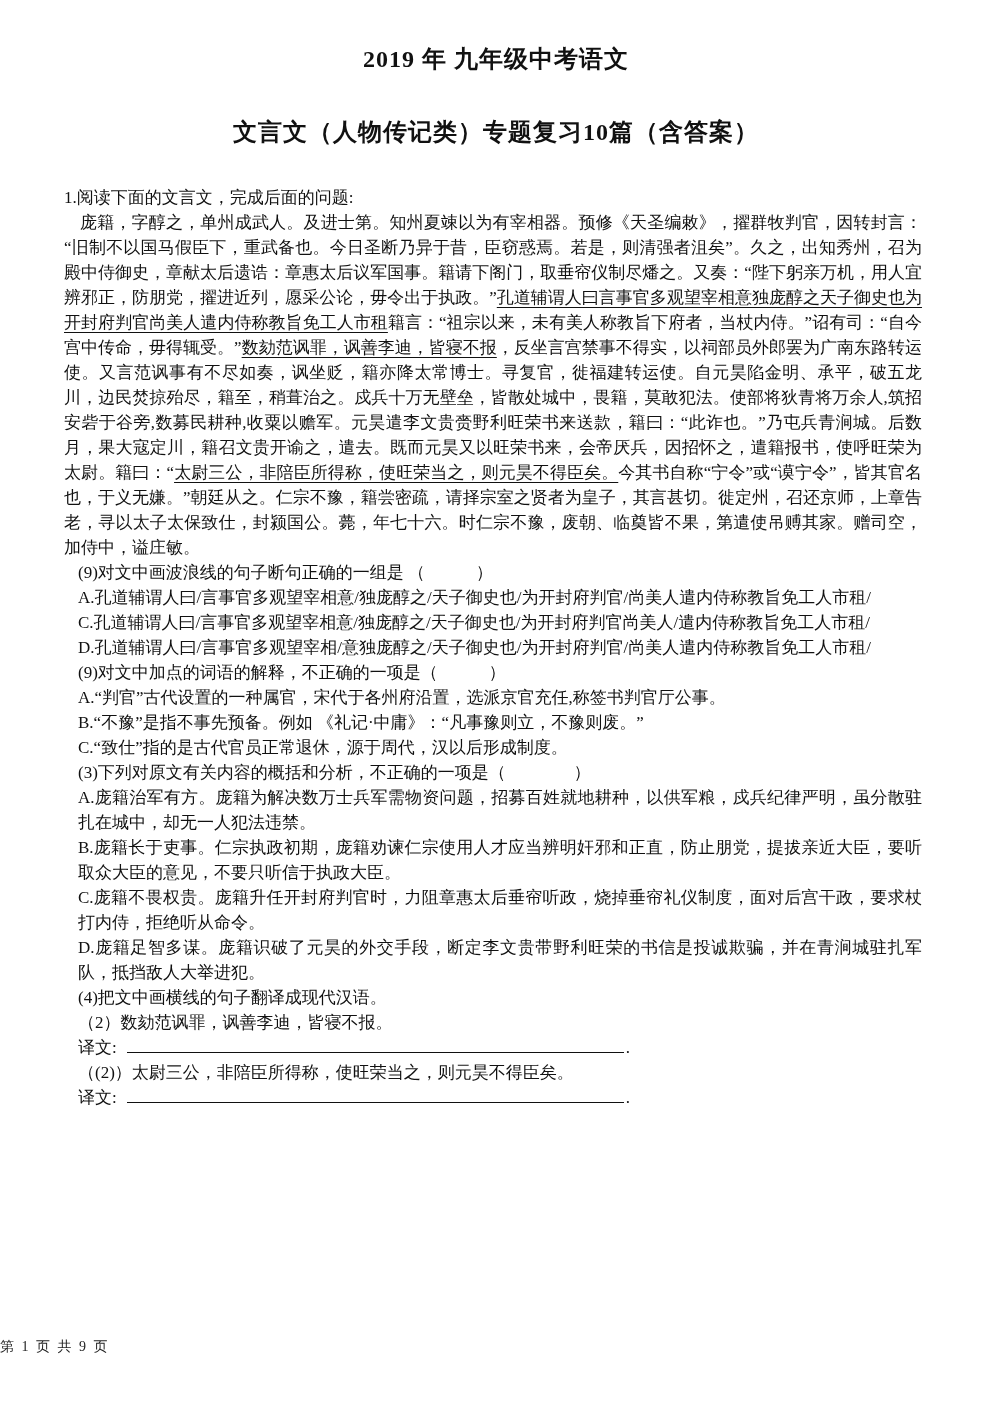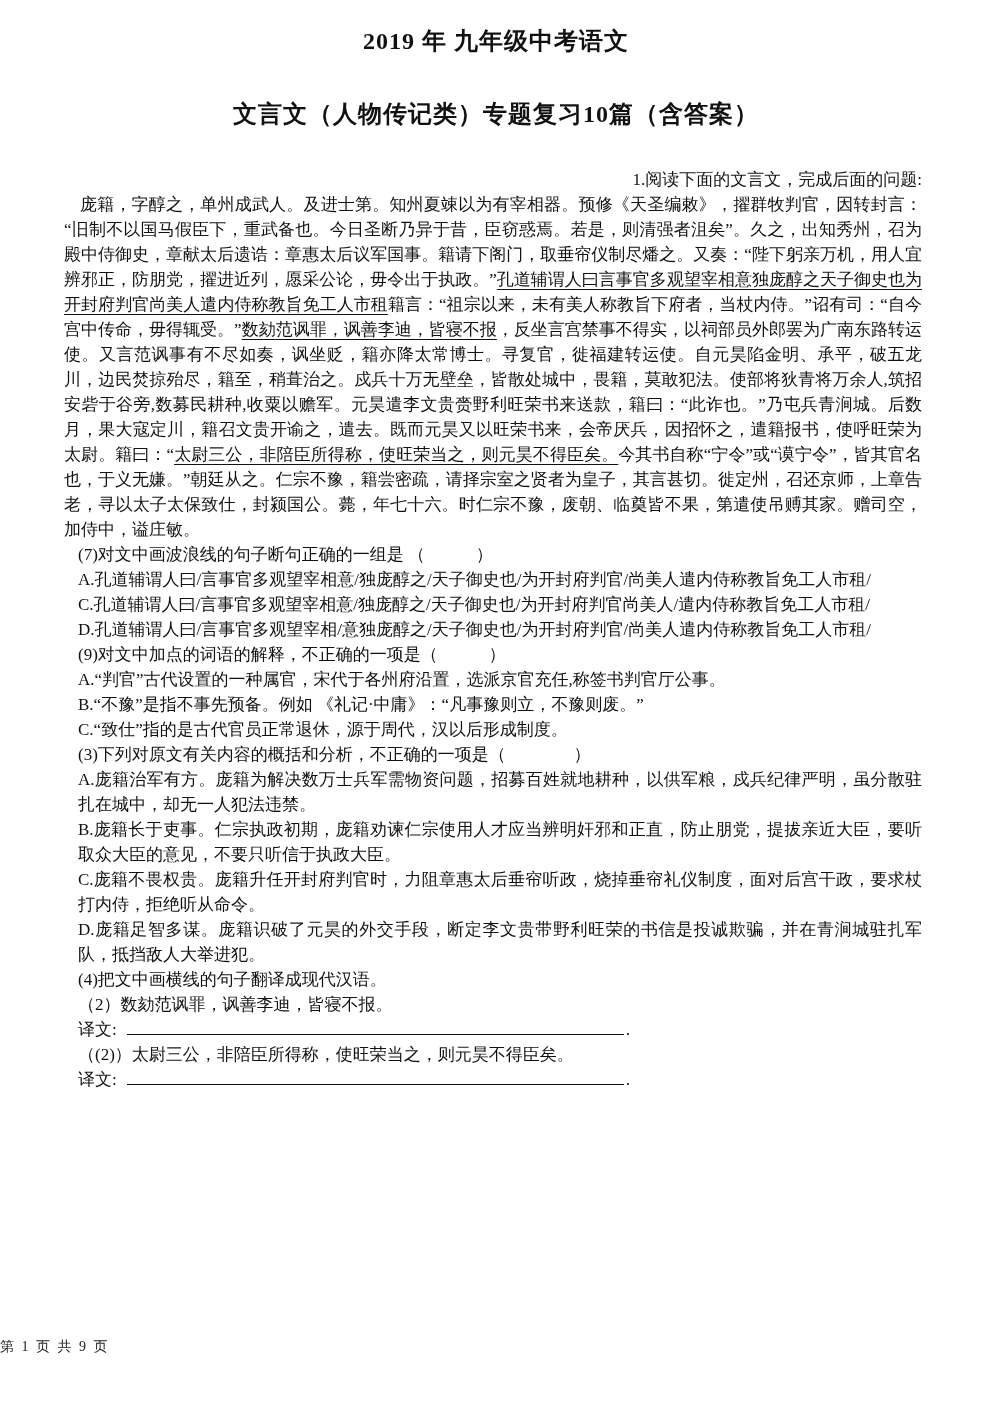--- a/index.html
+++ b/index.html
@@ -7,39 +7,39 @@
     position: relative;
     width: 992px;
     height: 1403px;
     margin: 0 auto;
     background: #ffffff;
     font-family: "Liberation Serif", "DejaVu Serif", serif;
     color: #111111;
     overflow: hidden;
     box-sizing: border-box;
   }
-  .titles { text-align: center; padding-top: 26px; }
+  .titles { text-align: center; padding-top: 44px; }
   .title-line {
     font-size: 24px;
     font-weight: bold;
     line-height: 30px;
     letter-spacing: 1px;
   }
   .title-line + .title-line { margin-top: 43px; }
 
   .content {
     margin: 38px 70px 0 64px;
     font-size: 17px;
     line-height: 25px;
     text-align: justify;
     text-justify: inter-ideograph;
   }
   .content p { margin: 0; }
 
-  .intro { text-align: right; }
+  .intro { text-align: left; }
 
   .passage {
     margin-left: 20px;
     text-indent: 16px;
   }
   .passage .u {
     text-decoration: underline;
     text-underline-offset: 4px;
     text-decoration-thickness: 1px;
   }
@@ -79,21 +79,21 @@
 
   <div class="content">
 
     <p class="intro">1.阅读下面的文言文，完成后面的问题:</p>
 
     <p class="passage"><span>庞籍，字醇之，单州成武人。及进士第。知州夏竦以为有宰相器。预修《天圣编敕》，擢群牧判官，因转封言：“旧制不以国马假臣下，重武备也。今日圣断乃异于昔，臣窃惑焉。若是，则清强者沮矣”。久之，出知秀州，召为殿中侍御史，章献太后遗诰：章惠太后议军国事。籍请下阁门，取垂帘仪制尽燔之。又奏：“陛下躬亲万机，用人宜辨邪正，防朋党，擢进近列，愿采公论，毋令出于执政。”</span><span class="u">孔道辅谓人曰言事官多观望宰相意独庞醇之天子御史也为开封府判官尚美人遣内侍称教旨免工人市租</span><span>籍言：“祖宗以来，未有美人称教旨下府者，当杖内侍。”诏有司：“自今宫中传命，毋得辄受。”</span><span class="u">数劾范讽罪，讽善李迪，皆寝不报</span><span>，反坐言宫禁事不得实，以祠部员外郎罢为广南东路转运使。又言范讽事有不尽如奏，讽坐贬，籍亦降太常博士。寻复官，徙福建转运使。自元昊陷金明、承平，破五龙川，边民焚掠殆尽，籍至，稍葺治之。戍兵十万无壁垒，皆散处城中，畏籍，莫敢犯法。使部将狄青将万余人,筑招安砦于谷旁,数募民耕种,收粟以赡军。元昊遣李文贵赍野利旺荣书来送款，籍曰：“此诈也。”乃屯兵青涧城。后数月，果大寇定川，籍召文贵开谕之，遣去。既而元昊又以旺荣书来，会帝厌兵，因招怀之，遣籍报书，使呼旺荣为太尉。籍曰：“</span><span class="u">太尉三公，非陪臣所得称，使旺荣当之，则元昊不得臣矣。</span><span>今其书自称“宁令”或“谟宁令”，皆其官名也，于义无嫌。”朝廷从之。仁宗不豫，籍尝密疏，请择宗室之贤者为皇子，其言甚切。徙定州，召还京师，上章告老，寻以太子太保致仕，封颍国公。薨，年七十六。时仁宗不豫，废朝、临奠皆不果，第遣使吊赙其家。赠司空，加侍中，谥庄敏。</span></p>
 
     <div class="qarea">
 
       <div>
-        <p>(7)对文中画波浪线的句子断句正确的一组是 （　　　）</p>
+        <p>(9)对文中画波浪线的句子断句正确的一组是 （　　　）</p>
         <p>A.孔道辅谓人曰/言事官多观望宰相意/独庞醇之/天子御史也/为开封府判官/尚美人遣内侍称教旨免工人市租/</p>
         <p>C.孔道辅谓人曰/言事官多观望宰相意/独庞醇之/天子御史也/为开封府判官尚美人/遣内侍称教旨免工人市租/</p>
         <p>D.孔道辅谓人曰/言事官多观望宰相/意独庞醇之/天子御史也/为开封府判官/尚美人遣内侍称教旨免工人市租/</p>
       </div>
 
       <div>
         <p>(9)对文中加点的词语的解释，不正确的一项是（　　　）</p>
         <p>A.“判官”古代设置的一种属官，宋代于各州府沿置，选派京官充任,称签书判官厅公事。</p>
         <p>B.“不豫”是指不事先预备。例如 《礼记·中庸》：“凡事豫则立，不豫则废。”</p>
         <p>C.“致仕”指的是古代官员正常退休，源于周代，汉以后形成制度。</p>

